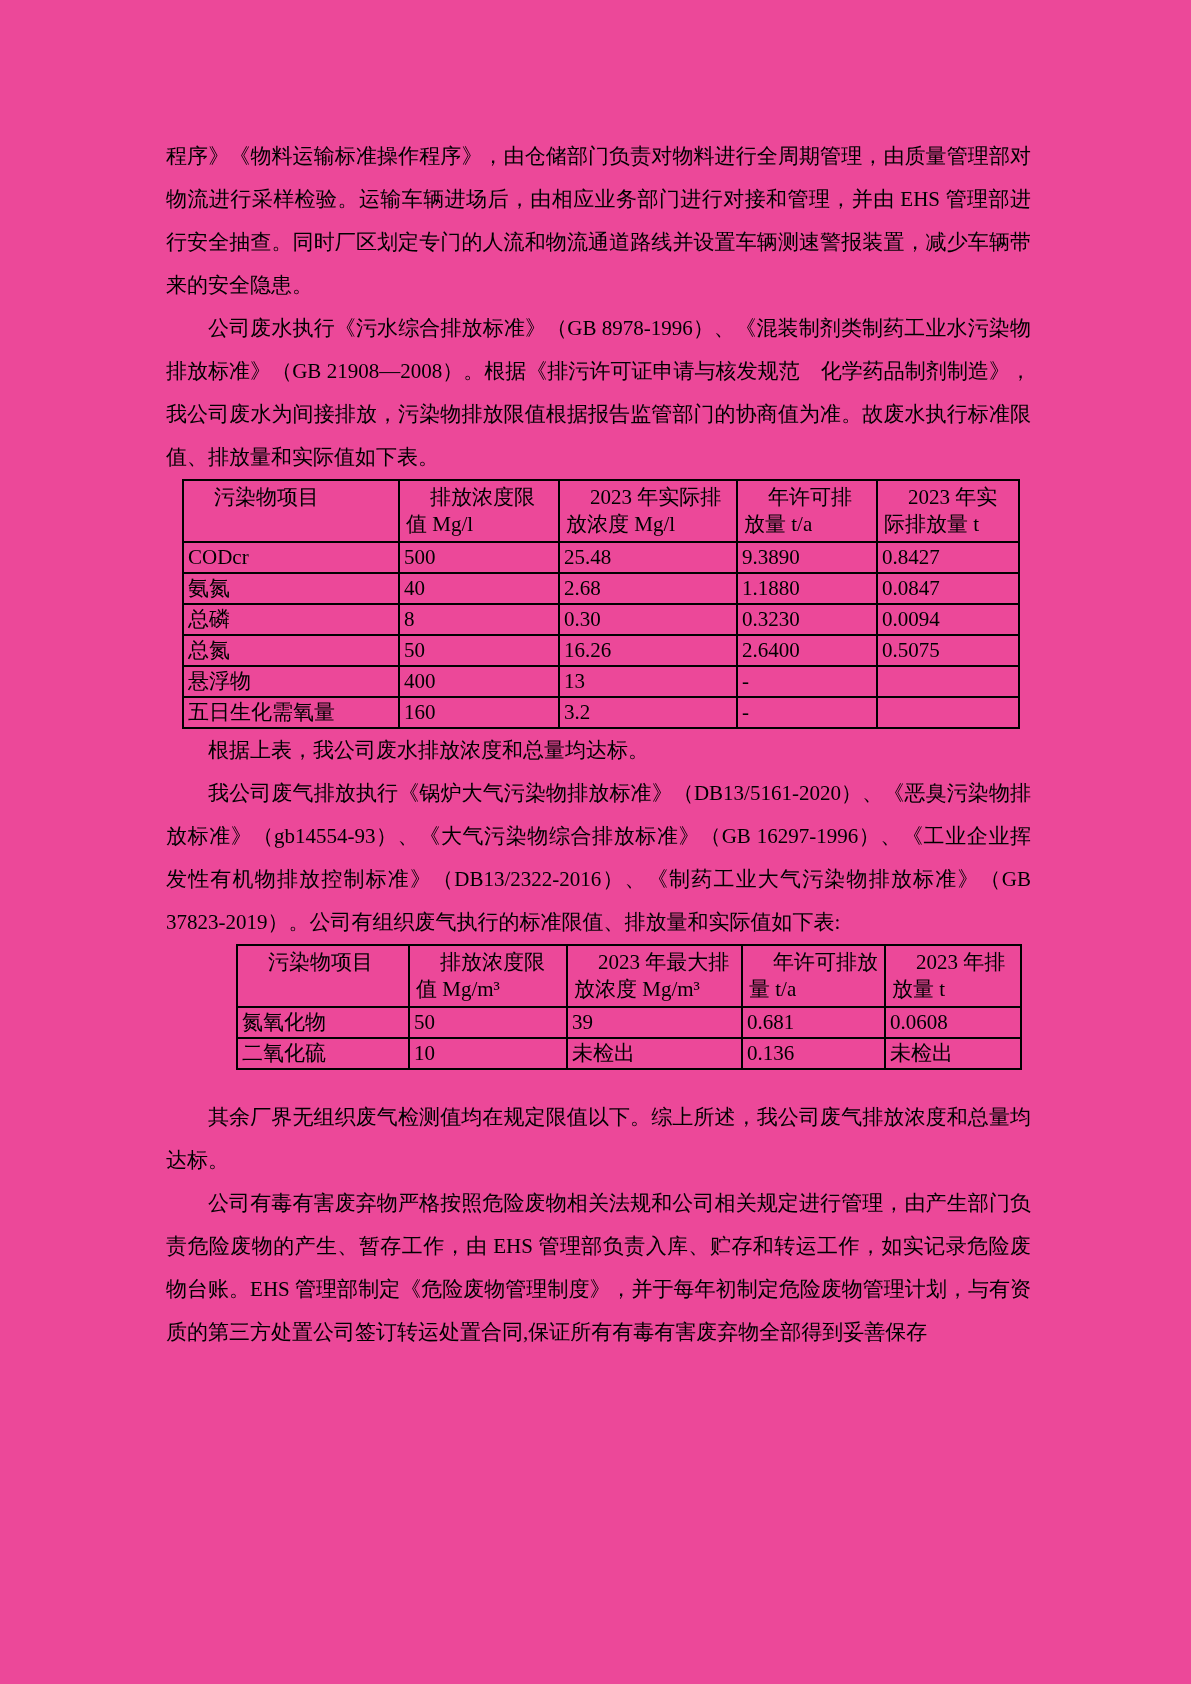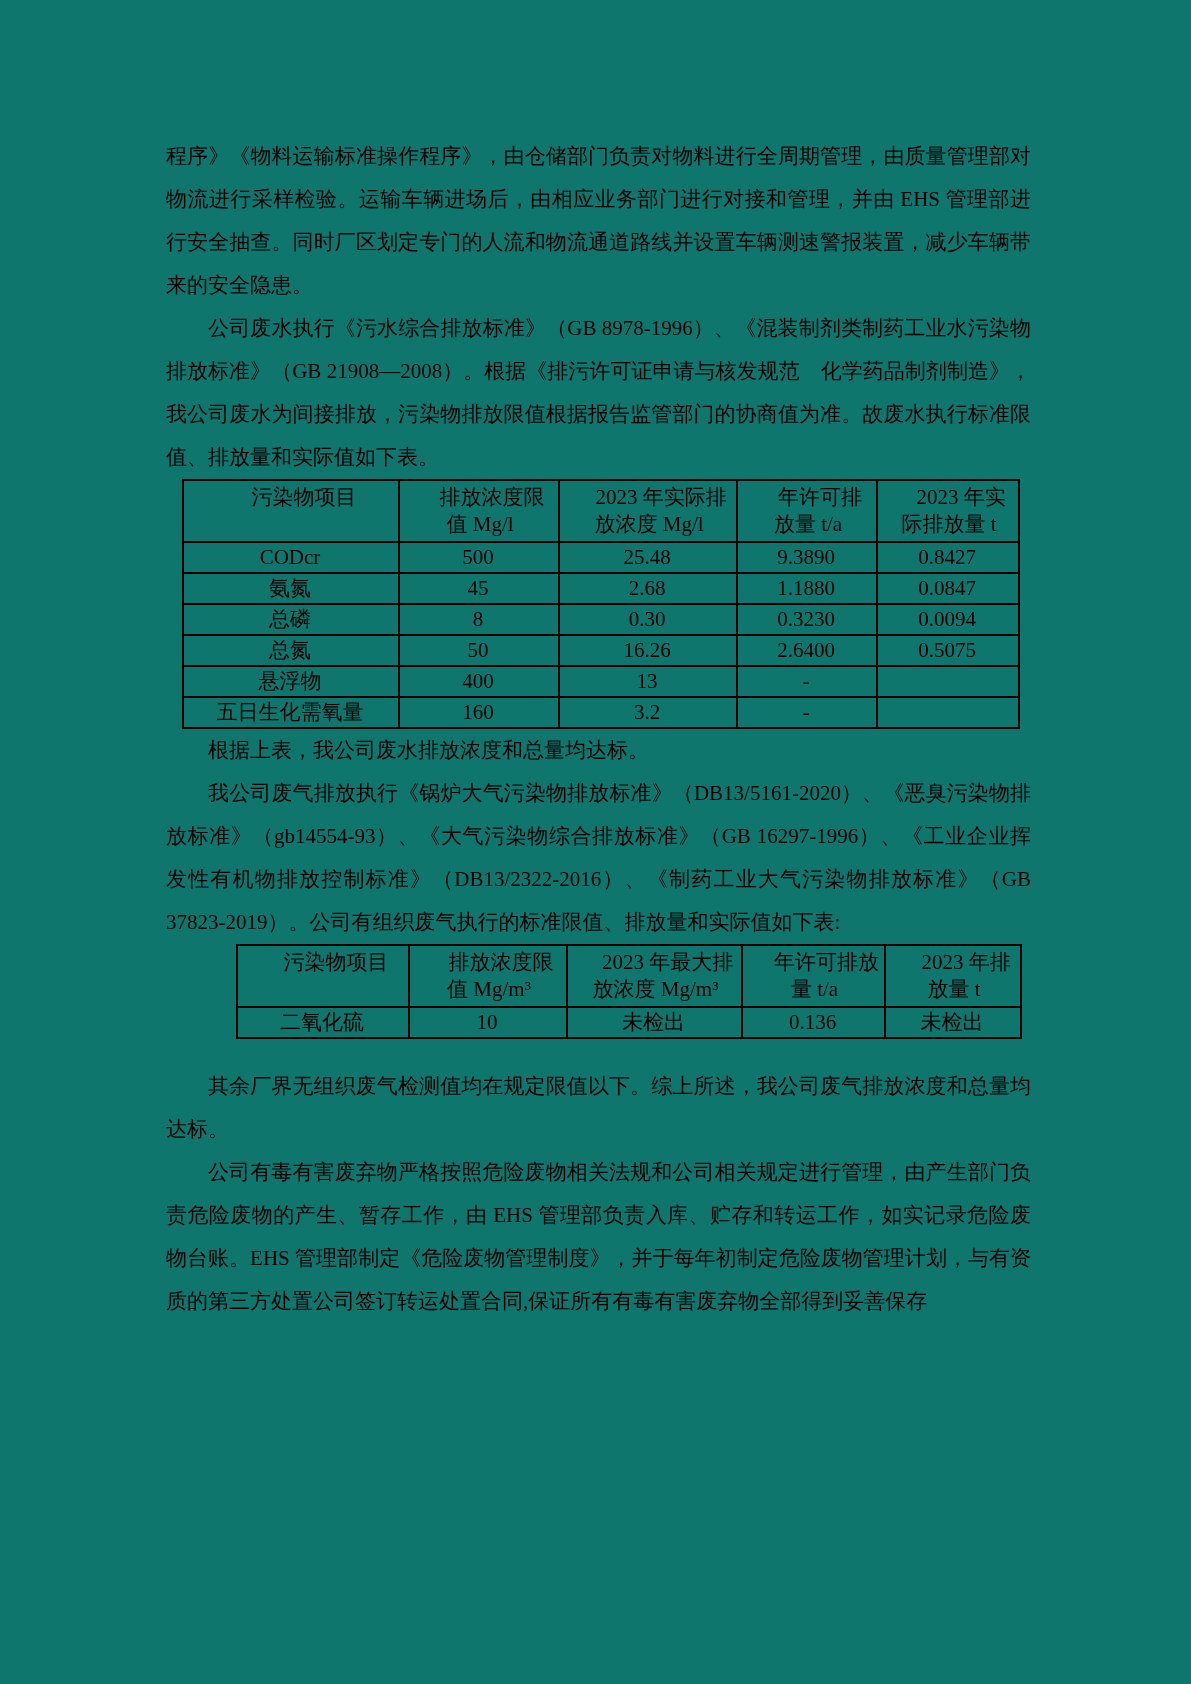--- a/index.html
+++ b/index.html
@@ -2,21 +2,21 @@
 <html><head>
 <meta charset="utf-8">
 <style>
   html, body { margin: 0; padding: 0; background: #ffffff; }
   .page {
     position: relative;
     width: 1191px;
     height: 1684px;
     box-sizing: border-box;
     padding: 135px 160px 0 166px;
-    background: #0f766e;
+    background: #ec4899;
     color: #000000;
     font-family: "Liberation Serif", "DejaVu Serif", serif;
     font-size: 21px;
     line-height: 43px;
     text-align: justify;
     text-justify: inter-ideograph;
     overflow: hidden;
   }
   .para { margin: 0; text-indent: 2em; }
   .para.cont { text-indent: 0; }
@@ -28,21 +28,20 @@
     font-size: 21px;
     line-height: 27px;
     text-align: left;
   }
   .tbl th, .tbl td {
     border: 2px solid #000;
     font-weight: normal;
     vertical-align: top;
     overflow: hidden;
     word-break: break-all;
-    text-align: center;
   }
   .tbl th { padding: 3px 4px 3px 6px; text-indent: 24px; height: 54px; }
   .tbl td { padding: 1px 6px 1px 4px; height: 26px; text-indent: 0; }
 
   .tbl1 { width: 836px; margin: 0 0 0 16px; }
   .tbl2 { width: 784px; margin: 0 0 0 70px; }
 </style>
 </head>
 <body>
 
@@ -73,21 +72,21 @@
     <tbody>
       <tr>
         <td>CODcr</td>
         <td>500</td>
         <td>25.48</td>
         <td>9.3890</td>
         <td>0.8427</td>
       </tr>
       <tr>
         <td>氨氮</td>
-        <td>45</td>
+        <td>40</td>
         <td>2.68</td>
         <td>1.1880</td>
         <td>0.0847</td>
       </tr>
       <tr>
         <td>总磷</td>
         <td>8</td>
         <td>0.30</td>
         <td>0.3230</td>
         <td>0.0094</td>
@@ -132,20 +131,27 @@
       <tr>
         <th>污染物项目</th>
         <th>排放浓度限值 Mg/m³</th>
         <th>2023 年最大排放浓度 Mg/m³</th>
         <th>年许可排放量 t/a</th>
         <th>2023 年排放量 t</th>
       </tr>
     </thead>
     <tbody>
       <tr>
+        <td>氮氧化物</td>
+        <td>50</td>
+        <td>39</td>
+        <td>0.681</td>
+        <td>0.0608</td>
+      </tr>
+      <tr>
         <td>二氧化硫</td>
         <td>10</td>
         <td>未检出</td>
         <td>0.136</td>
         <td>未检出</td>
       </tr>
     </tbody>
   </table>
 
   <p class="para gap">其余厂界无组织废气检测值均在规定限值以下。综上所述，我公司废气排放浓度和总量均达标。</p>

